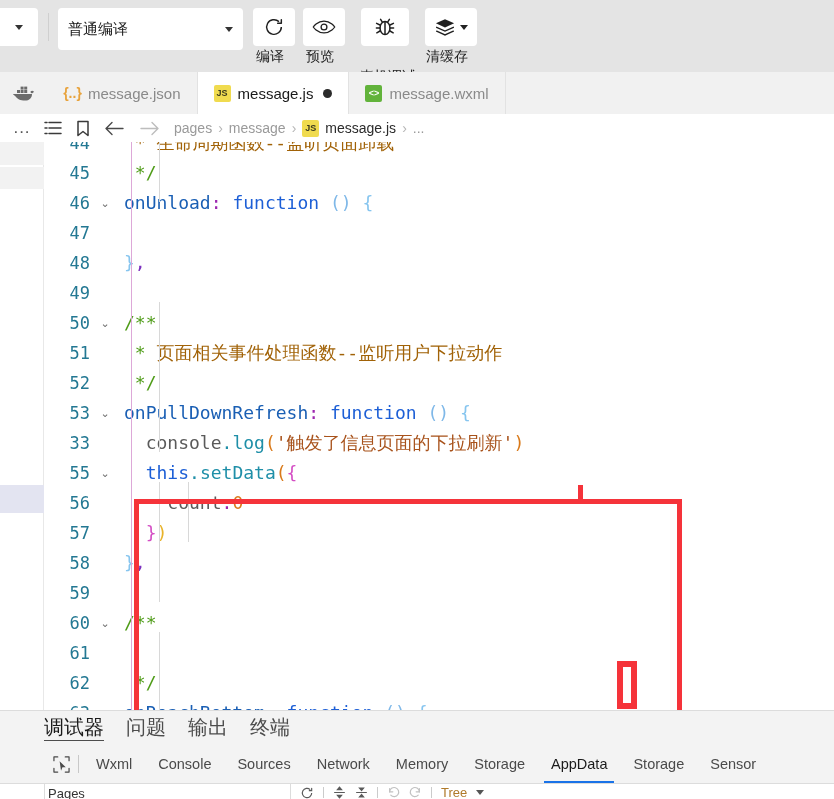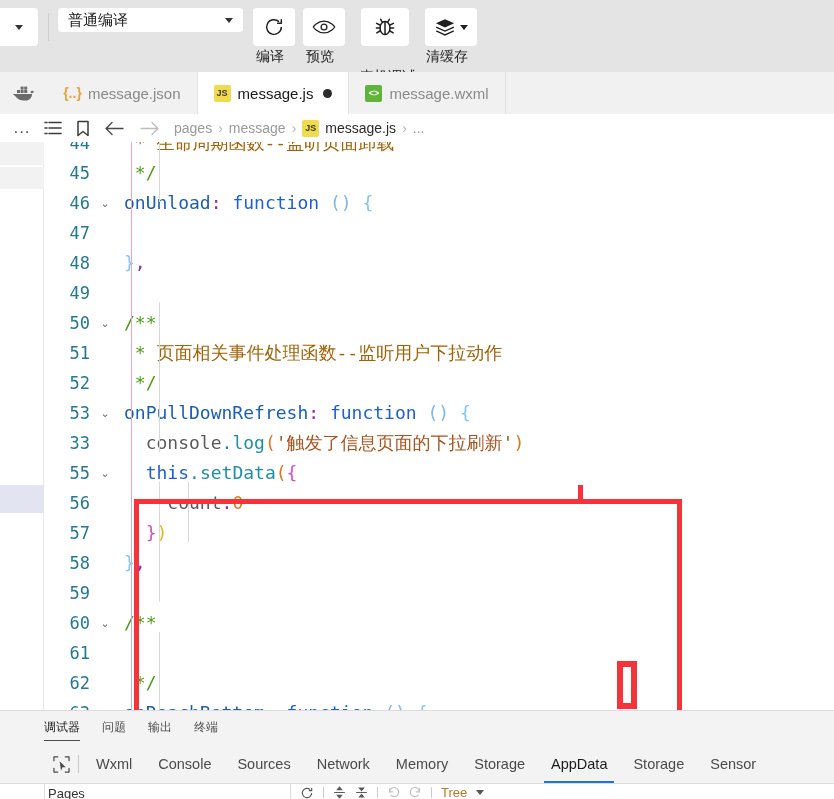--- a/index.html
+++ b/index.html
@@ -21,21 +21,21 @@
     background: #fff; border-radius: 0 4px 4px 0;
     display: flex; align-items: center; justify-content: center;
   }
   .caret-sm { width: 0; height: 0; border-left: 4px solid transparent;
     border-right: 4px solid transparent; border-top: 5px solid #333; }
   .tb-sep {
     position: absolute; left: 48px; top: 13px; width: 1px; height: 28px;
     background: #cfcfcf;
   }
   .tb-select {
-    position: absolute; left: 58px; top: 8px; width: 185px; height: 24px;
+    position: absolute; left: 58px; top: 8px; width: 185px; height: 42px;
     background: #fff; border-radius: 4px;
     display: flex; align-items: center; padding: 0 10px;
   }
   .tb-select .lbl { font-size: 15px; color: #1a1a1a; flex: 1; }
   .icon-btn {
     position: absolute; top: 8px; width: 42px; height: 38px;
     background: #fff; border-radius: 4px;
     display: flex; align-items: center; justify-content: center;
   }
   .icon-btn.b1 { left: 253px; }
@@ -166,21 +166,21 @@
 
   
   .panel {
     position: absolute; left: 0; top: 710px; width: 834px; height: 89px;
     background: #f3f3f3; border-top: 1px solid #dcdcdc;
   }
   .panel-tabs {
     position: absolute; left: 44px; top: 0; height: 32px;
     display: flex; align-items: center; gap: 22px;
   }
-  .ptab { font-size: 12px; color: #4d4d4d; position: relative;
+  .ptab { font-size: 20px; color: #4d4d4d; position: relative;
     height: 32px; line-height: 32px; }
   .ptab.active { color: #1a1a1a; }
   .ptab.active::after {
     content: ""; position: absolute; left: 0; right: 0; bottom: 2px;
     height: 1px; background: #4d4d4d;
   }
   .devtools-tabs {
     position: absolute; left: 44px; top: 34px; width: 790px; height: 38px;
     display: flex; align-items: center; background: #f3f3f3;
   }

